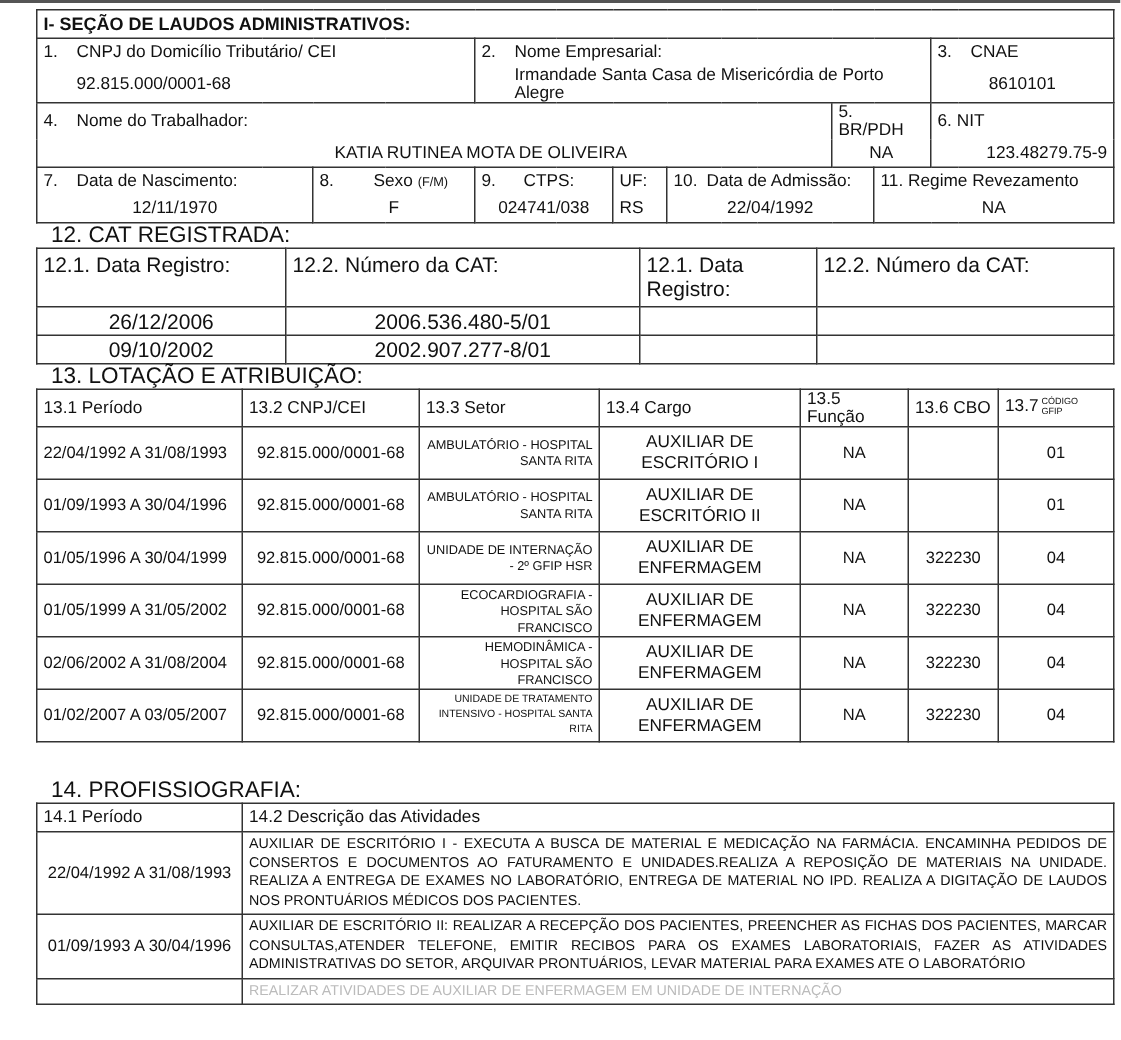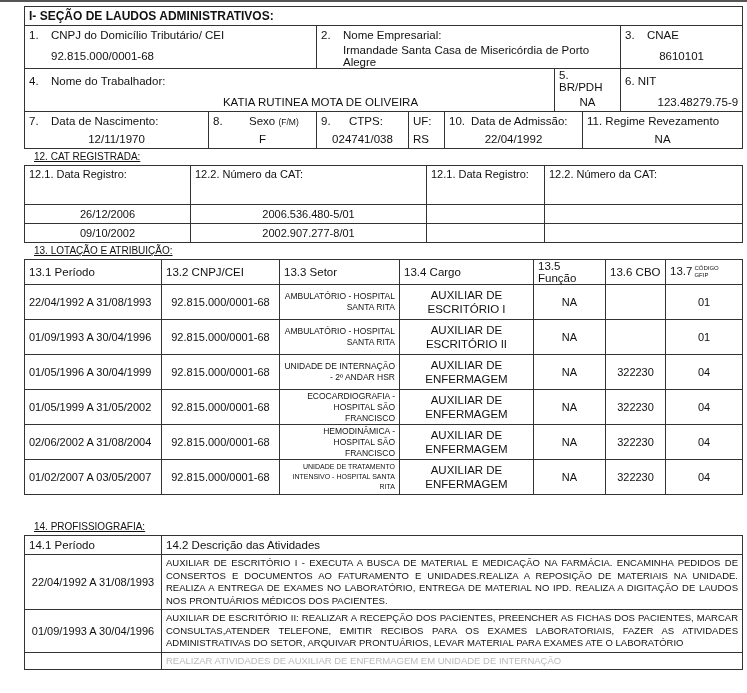--- a/index.html
+++ b/index.html
@@ -11,22 +11,22 @@
     .page { position: absolute; left: 24px; top: 6px; width: 718px; }
     table { border-collapse: collapse; width: 100%; table-layout: fixed; }
     td, th { border: 1px solid #333; padding: 0 4px; font-weight: normal; vertical-align: middle; }
     .sec1 td { font-size: 11.5px; height: 18px; }
     .sec1 .hdr { font-weight: bold; font-size: 12px; }
     .noborder-b { border-bottom: none !important; }
     .noborder-t { border-top: none !important; }
     .c { text-align: center; }
     .r { text-align: right; padding-left: 33px; }
     .num { display: inline-block; width: 22px; }
-    .sectitle { font-size: 10px; height: 16px; line-height: 16px; padding-left: 10px; text-decoration: underline; }
-    .cat td { font-size: 11px; height: 18px; }
+    .sectitle { font-size: 15px; height: 16px; line-height: 16px; padding-left: 10px; }
+    .cat td { font-size: 14px; height: 18px; }
     .cat .tall { height: 36px; vertical-align: top; padding-top: 2px; }
     .lot td { font-size: 11px; height: 34px; }
     .lot .h td { height: 18px; font-size: 11.5px; }
     .lot .setor { font-size: 8.5px; text-align: right; line-height: 11px; }
     .lot .setor.tiny { font-size: 7px; line-height: 10px; }
     .lot .cargo { font-size: 11.5px; text-align: center; line-height: 14px; }
     .gfip { font-size: 6px; display: inline-block; line-height: 7px; vertical-align: top; margin-left: 2px; }
     .prof td { font-size: 11px; }
     .prof .h td { height: 18px; font-size: 11.5px; }
     .prof .desc { font-size: 9.5px; line-height: 12.5px; text-align: justify; padding: 2px 4px; }
@@ -167,21 +167,21 @@
           <td class="c">92.815.000/0001-68</td>
           <td class="setor">AMBULATÓRIO - HOSPITAL SANTA RITA</td>
           <td class="cargo">AUXILIAR DE ESCRITÓRIO II</td>
           <td class="c">NA</td>
           <td class="c"></td>
           <td class="c">01</td>
         </tr>
         <tr>
           <td class="">01/05/1996 A 30/04/1999</td>
           <td class="c">92.815.000/0001-68</td>
-          <td class="setor">UNIDADE DE INTERNAÇÃO - 2º ANDAR HSR</td>
+          <td class="setor">UNIDADE DE INTERNAÇÃO - 2º GFIP HSR</td>
           <td class="cargo">AUXILIAR DE ENFERMAGEM</td>
           <td class="c">NA</td>
           <td class="c">322230</td>
           <td class="c">04</td>
         </tr>
         <tr>
           <td class="">01/05/1999 A 31/05/2002</td>
           <td class="c">92.815.000/0001-68</td>
           <td class="setor">ECOCARDIOGRAFIA - HOSPITAL SÃO FRANCISCO</td>
           <td class="cargo">AUXILIAR DE ENFERMAGEM</td>

